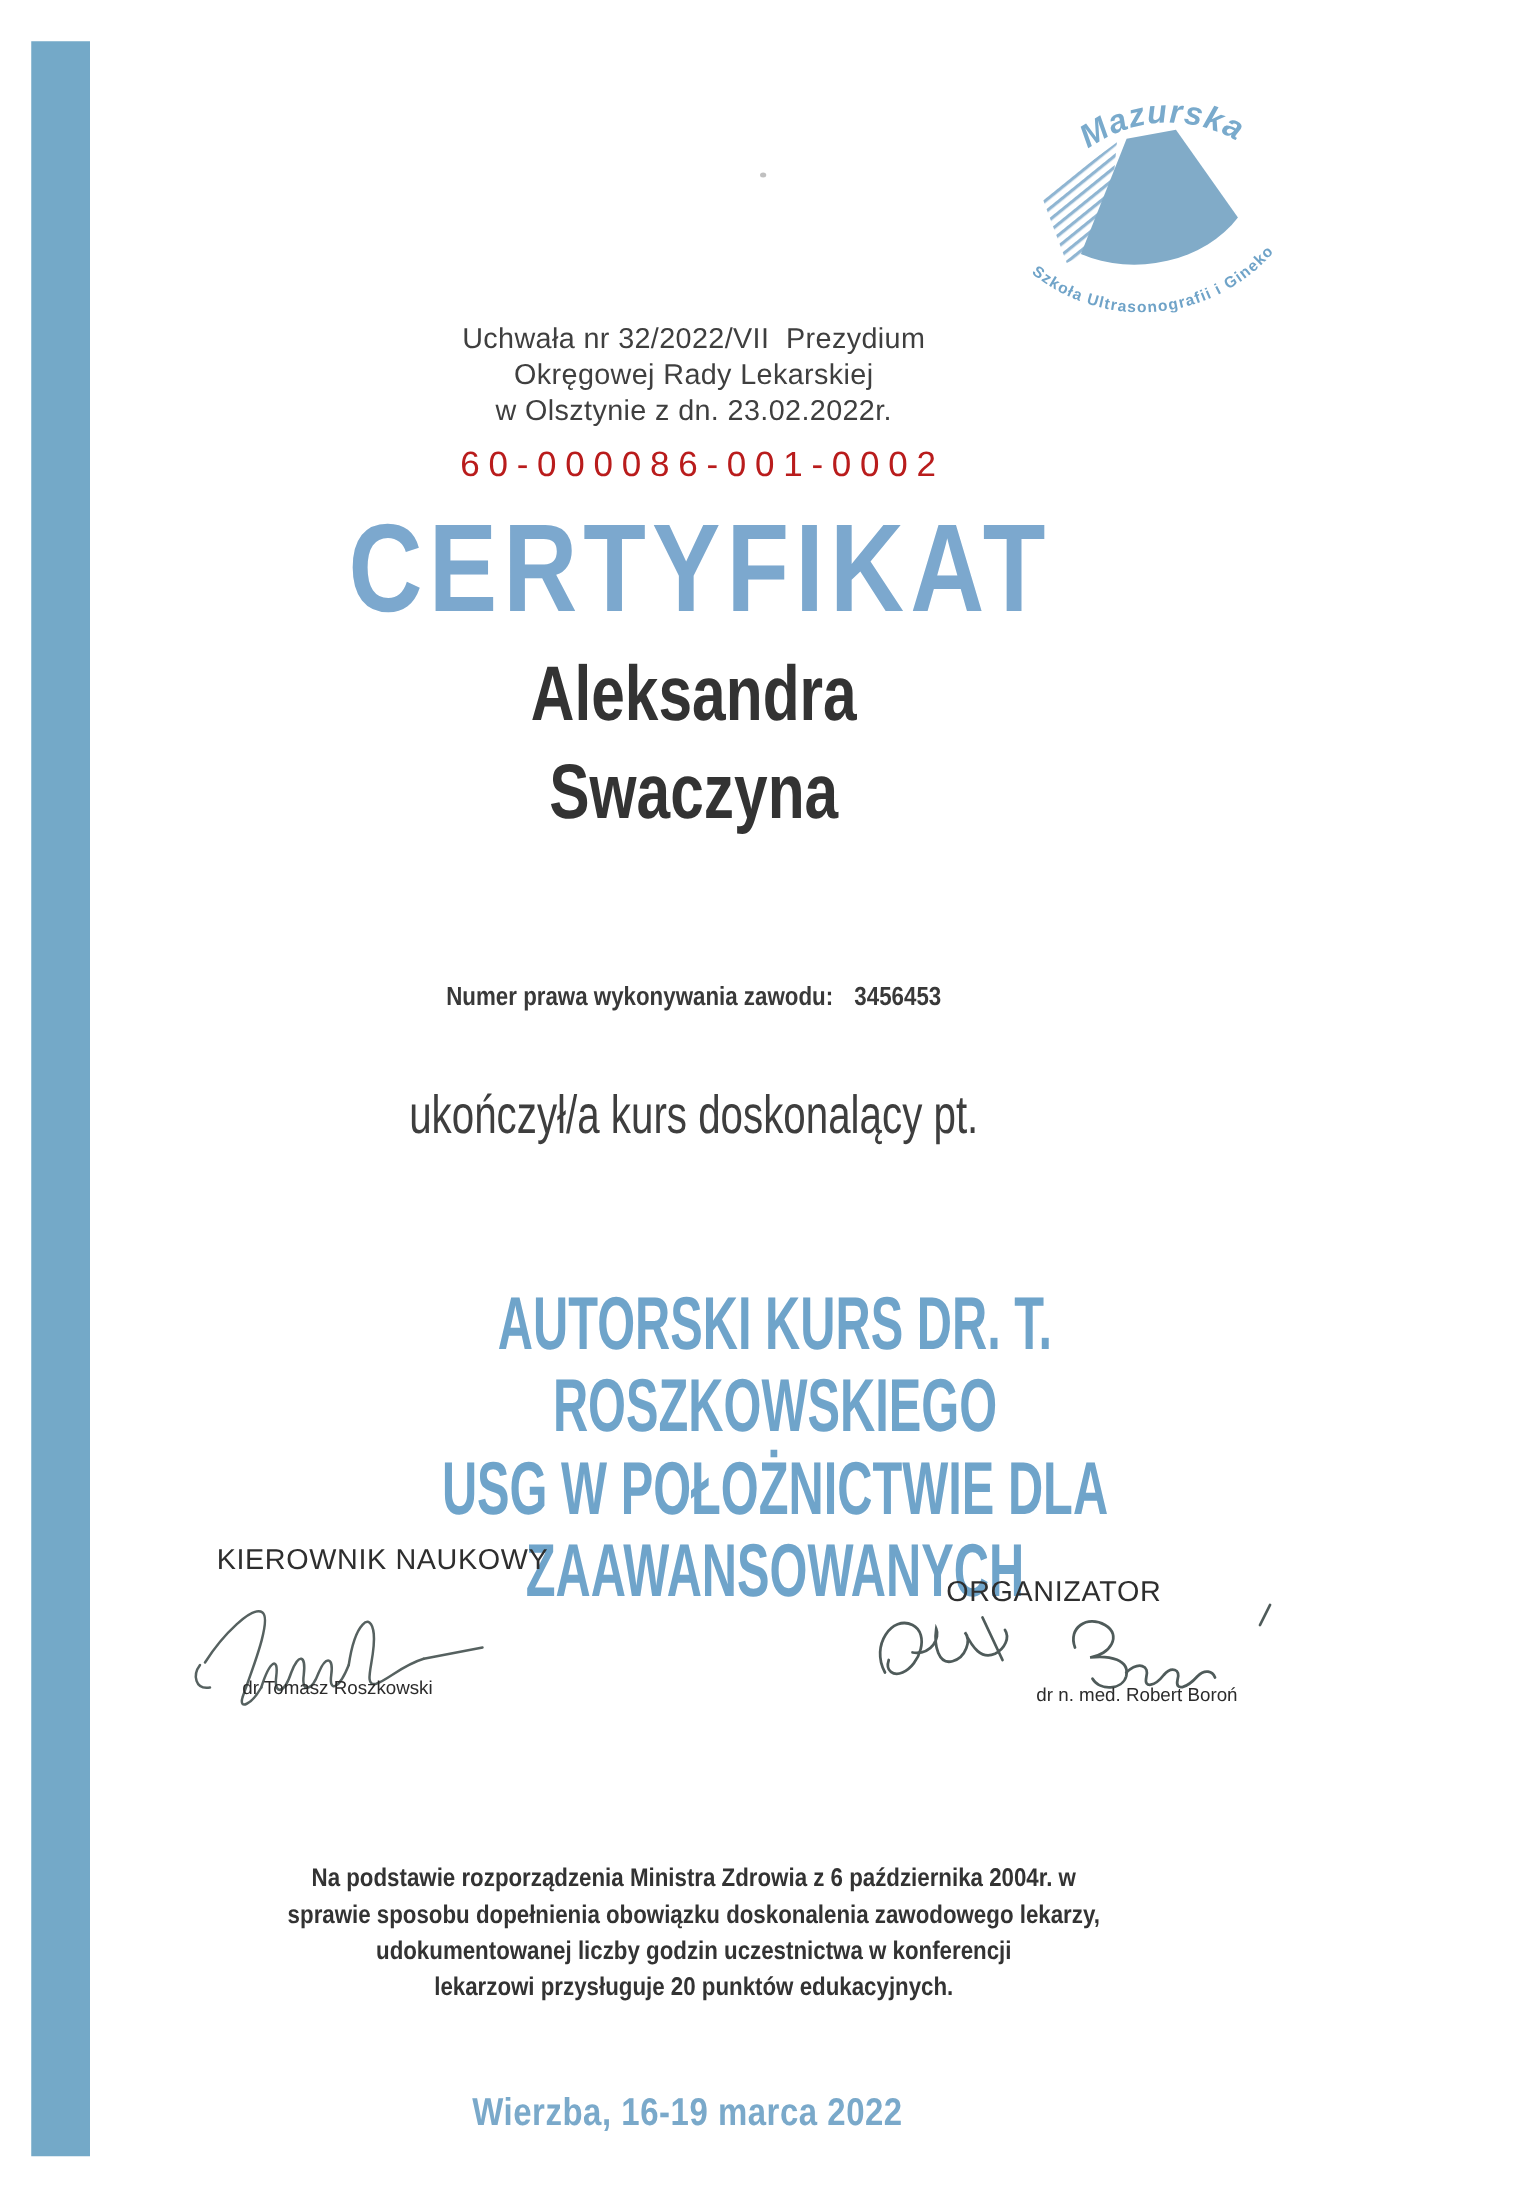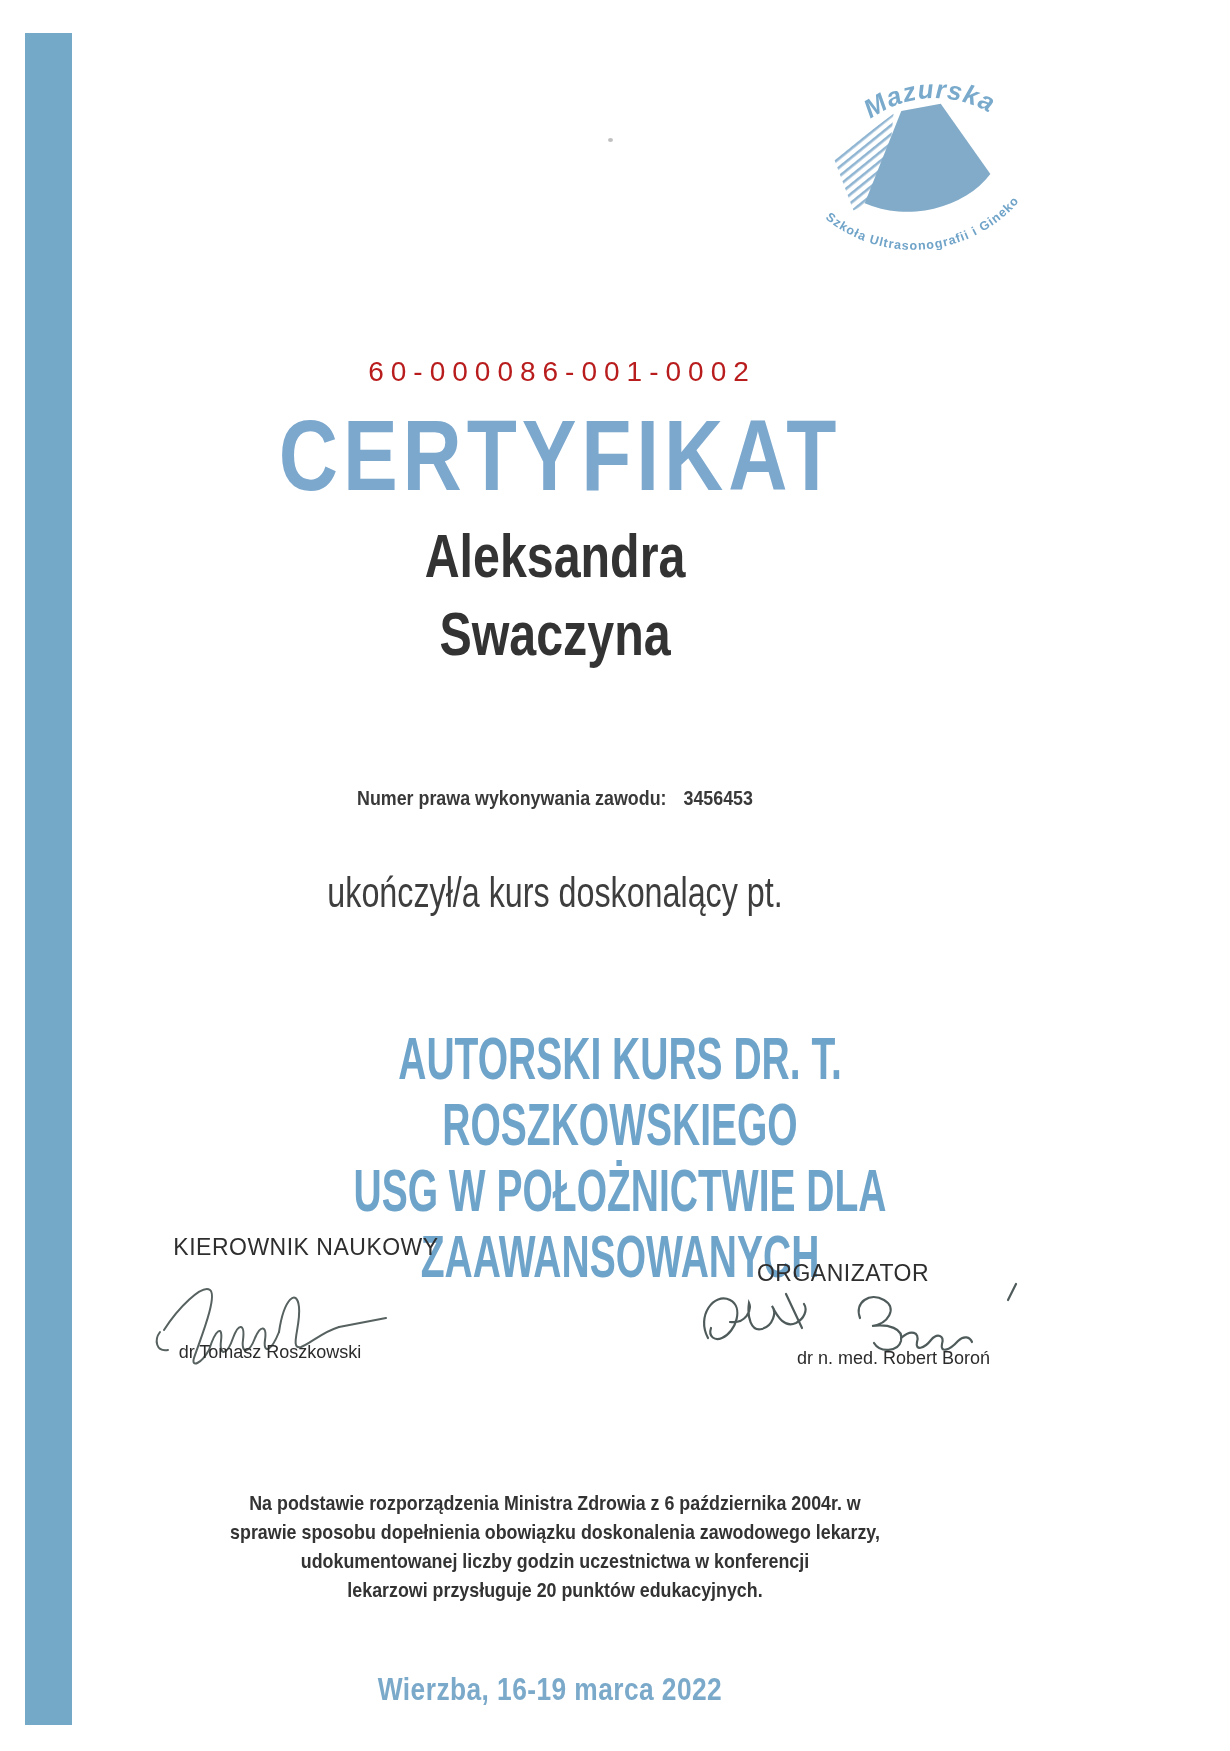--- a/index.html
+++ b/index.html
@@ -21,21 +21,21 @@
   .license{left:175px;top:786px;width:760px;font-size:21px;font-weight:700;color:#393939;
            transform:scaleX(.85);transform-origin:center;}
   .license-num{margin-left:20px;}
   .statement{left:175px;top:868px;width:760px;font-size:43px;font-weight:500;color:#3e3e3e;
              transform:scaleX(.75);transform-origin:center;}
   .course{left:75px;top:1026px;width:1090px;font-size:60px;line-height:66px;font-weight:700;
           color:#6fa4ca;transform:scaleX(.65);transform-origin:center;}
   .sig-role{font-size:23px;color:#2e2e2e;letter-spacing:.5px;}
   .sig-role-left{left:130px;top:1234px;width:280px;margin-left:36px;}
   .sig-role-right{left:708px;top:1260px;width:270px;}
-  .sig-name{font-size:18px;color:#2b2b2b;}
+  .sig-name{font-size:15px;color:#2b2b2b;}
   .sig-name-left{left:120px;top:1342px;width:300px;}
   .sig-name-right{left:680px;top:1348px;width:310px;text-align:right;}
   .sig-svg{position:absolute;}
   .sig-left{left:150px;top:1268px;width:300px;height:105px;}
   .sig-right{left:690px;top:1280px;width:360px;height:85px;}
   .legal{left:155px;top:1488px;width:800px;font-size:20.5px;line-height:29px;font-weight:700;
          color:#333333;transform:scaleX(.87);transform-origin:center;}
   .date-place{left:200px;top:1672px;width:700px;font-size:31px;font-weight:700;color:#7aa9ca;
               letter-spacing:.5px;transform:scaleX(.85);transform-origin:center;}
   .dot-artifact{position:absolute;left:608px;top:138px;width:5px;height:4px;border-radius:50%;
@@ -62,20 +62,25 @@
       <path d="M112 40 L152 37 L194 112 A 92 72 0 0 1 66 128 Z" fill="#81abc8"></path>
       <text font-size="26" font-weight="700" font-style="italic" fill="#79aacc" font-family="Liberation Sans, sans-serif" letter-spacing="1">
         <textPath href="#arcTop" startOffset="28%">Mazurska</textPath>
       </text>
       <text font-size="12.5" font-weight="600" fill="#6fa3c8" font-family="Liberation Sans, sans-serif" letter-spacing="1">
         <textPath href="#arcBot" startOffset="2%">Szkoła Ultrasonografii i Ginekologii</textPath>
       </text>
     </g>
   </svg>
 
+  <div class="abs resolution">
+    <div>Uchwała nr 32/2022/VII&nbsp; Prezydium</div>
+    <div>Okręgowej Rady Lekarskiej</div>
+    <div>w Olsztynie z dn. 23.02.2022r.</div>
+  </div>
 
   <div class="abs cert-number">60-000086-001-0002</div>
 
   <div class="abs title">CERTYFIKAT</div>
 
   <div class="abs name name-first">Aleksandra</div>
   <div class="abs name name-last">Swaczyna</div>
 
   <div class="abs license">
     <span>Numer prawa wykonywania zawodu:</span><span class="license-num">3456453</span>

